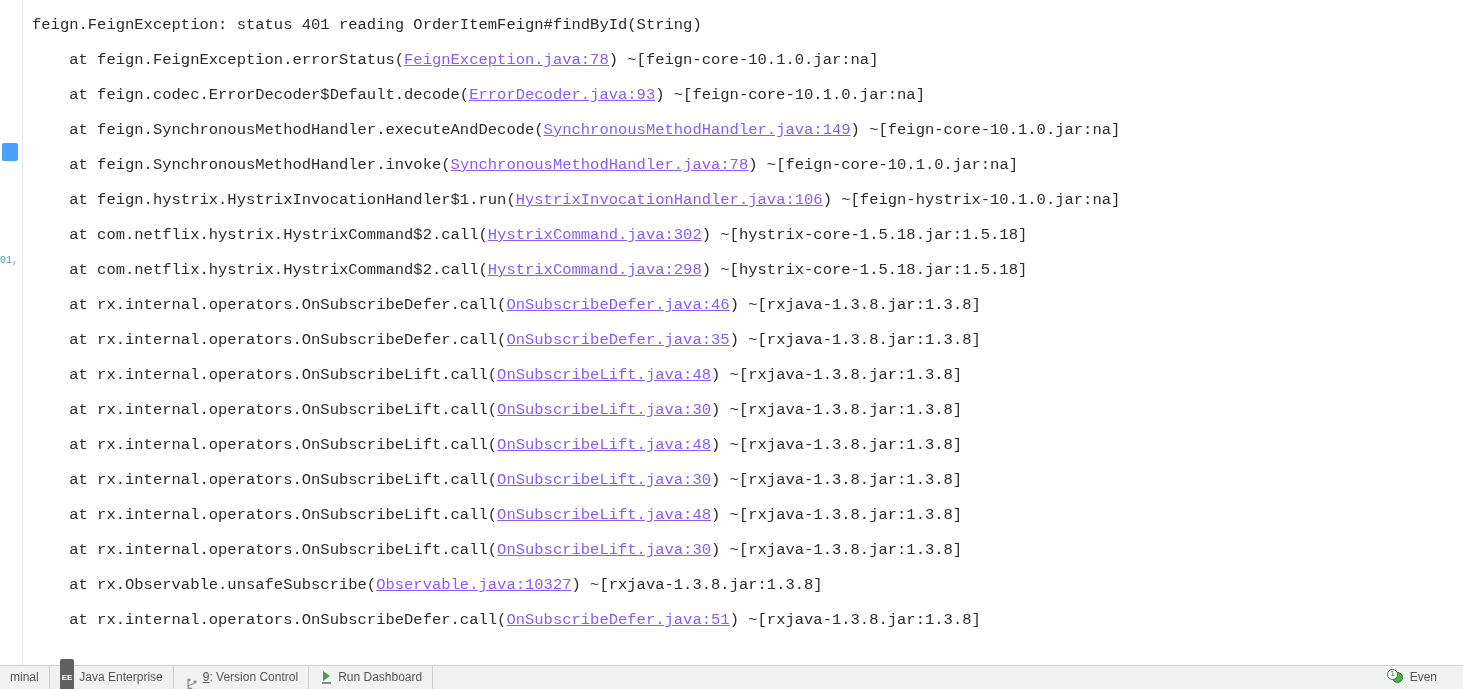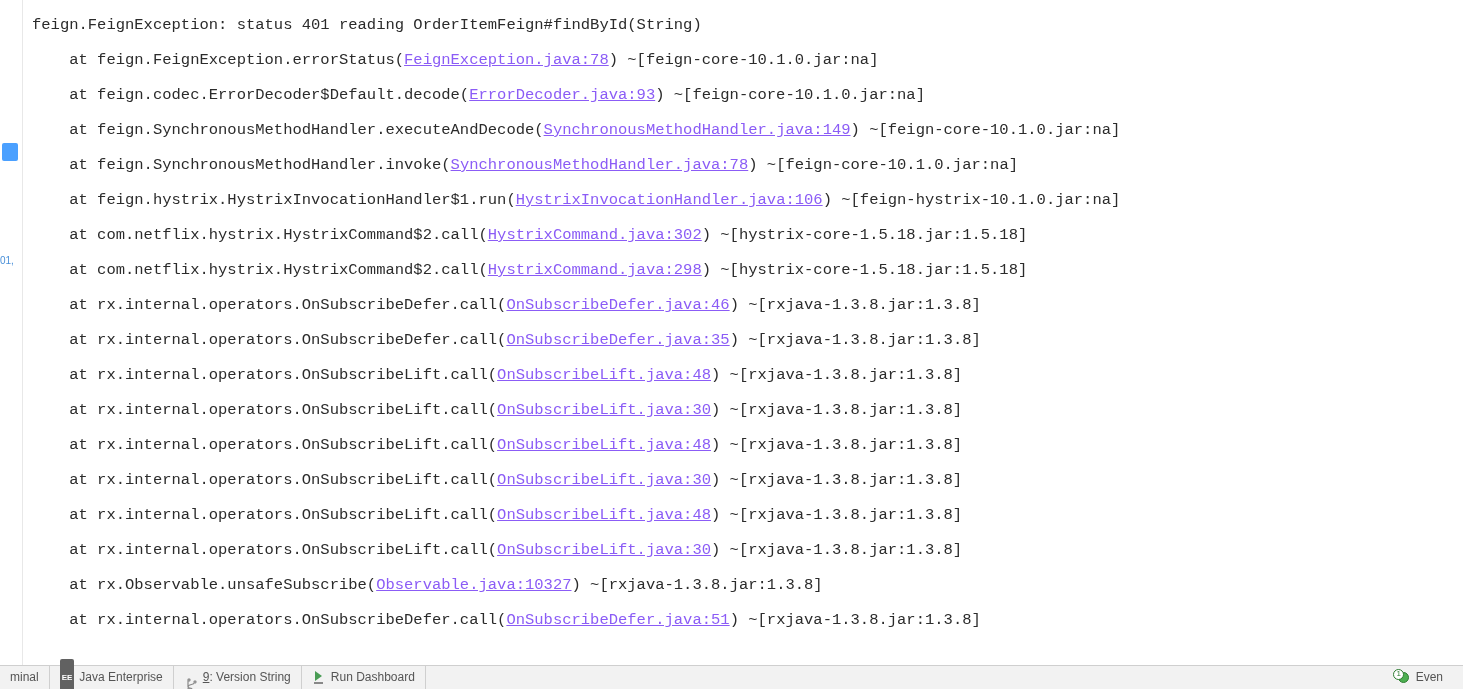--- a/index.html
+++ b/index.html
@@ -1,25 +1,25 @@
 <!DOCTYPE html>
 <html><head>
 <meta charset="utf-8">
 <style>
   html,body{margin:0;padding:0;width:1463px;height:689px;overflow:hidden;background:#fff;font-family:"Consolas","Courier New",monospace;font-size:15.5px;line-height:35px;color:#2b2b2b}
   .container{position:relative;width:100%;height:100%}
   .gutter{position:absolute;left:0;top:0;width:22px;height:100%;background:#fff;border-right:1px solid #e8e8e8}
   .gutter-mark{position:absolute;left:2px;width:16px;height:18px;background:#4aa0ff;border-radius:2px}
-  .gutter-txt{position:absolute;left:0;color:#4a90d9;font-size:10px;font-family:Liberation Sans, sans-serif}
+  .gutter-txt{position:absolute;left:0;color:#4a90d9;font-size:10px;font-family:Liberation Mono, monospace}
   .code{position:absolute;left:32px;top:8px;white-space:pre;font-variant-ligatures:none}
   .line{height:35px}
   .link{color:#8b5cf6;text-decoration:underline}
   .toolbar{position:absolute;left:0;bottom:0;width:100%;height:23px;background:#f2f2f2;border-top:1px solid #cfcfcf;font-family:Arial,sans-serif;font-size:12px;color:#555;display:flex;align-items:flex-end}
   .tool{display:flex;align-items:center;height:100%;padding:0 10px;border-right:1px solid #cfcfcf;gap:5px}
-  .tool.last{border-right:none;margin-left:auto;padding-right:20px}
+  .tool.last{border-right:none;margin-left:auto;padding-right:26px}
   .ico{display:inline-flex;width:14px;height:14px;align-items:center;justify-content:center}
   .green-dot{width:9px;height:9px;border-radius:50%;background:#4caf50;border:1px solid #2e7d32;position:relative}
   .green-dot::after{content:"1";position:absolute;top:-4px;left:-6px;font-size:8px;background:#fff;color:#2e7d32;border:1px solid #2e7d32;border-radius:50%;width:9px;height:9px;line-height:8px;text-align:center}
   .ee-badge{background:#616161;color:#fff;font-size:8px;padding:1px 2px;border-radius:2px;font-weight:bold}
   .branch-ico{display:inline-block;transform:rotate(0deg)}
   .run-tri{width:0;height:0;border-left:7px solid #499c54;border-top:5px solid transparent;border-bottom:5px solid transparent}
   .run-base{width:9px;height:2px;background:#888;margin-top:1px}
   .underline{text-decoration:underline}
 </style>
 </head>
@@ -41,21 +41,21 @@
     <div class="tool">
       <span class="ee-badge">EE</span>
       <span>Java Enterprise</span>
     </div>
     <div class="tool">
       <span class="ico branch-ico">
         <svg width="14" height="14" viewBox="0 0 14 14">
             <path d="M4 2v7M4 9c0 2 4 0 4 2M4 2a1 1 0 100-.001M4 11a1 1 0 100-.001M10 4a1 1 0 100-.001M10 5c0 2-6 1-6 4" stroke="#888" stroke-width="1.2" fill="none"></path>
           </svg>
       </span>
-      <span><span class="underline">9</span><span>: Version String</span></span>
+      <span><span class="underline">9</span><span>: Version Control</span></span>
     </div>
     <div class="tool">
       <span class="ico" style="flex-direction:column">
         <span class="run-tri"></span>
           <span class="run-base"></span>
       </span>
       <span>Run Dashboard</span>
     </div>
     <div class="tool last">
       <span class="ico">

